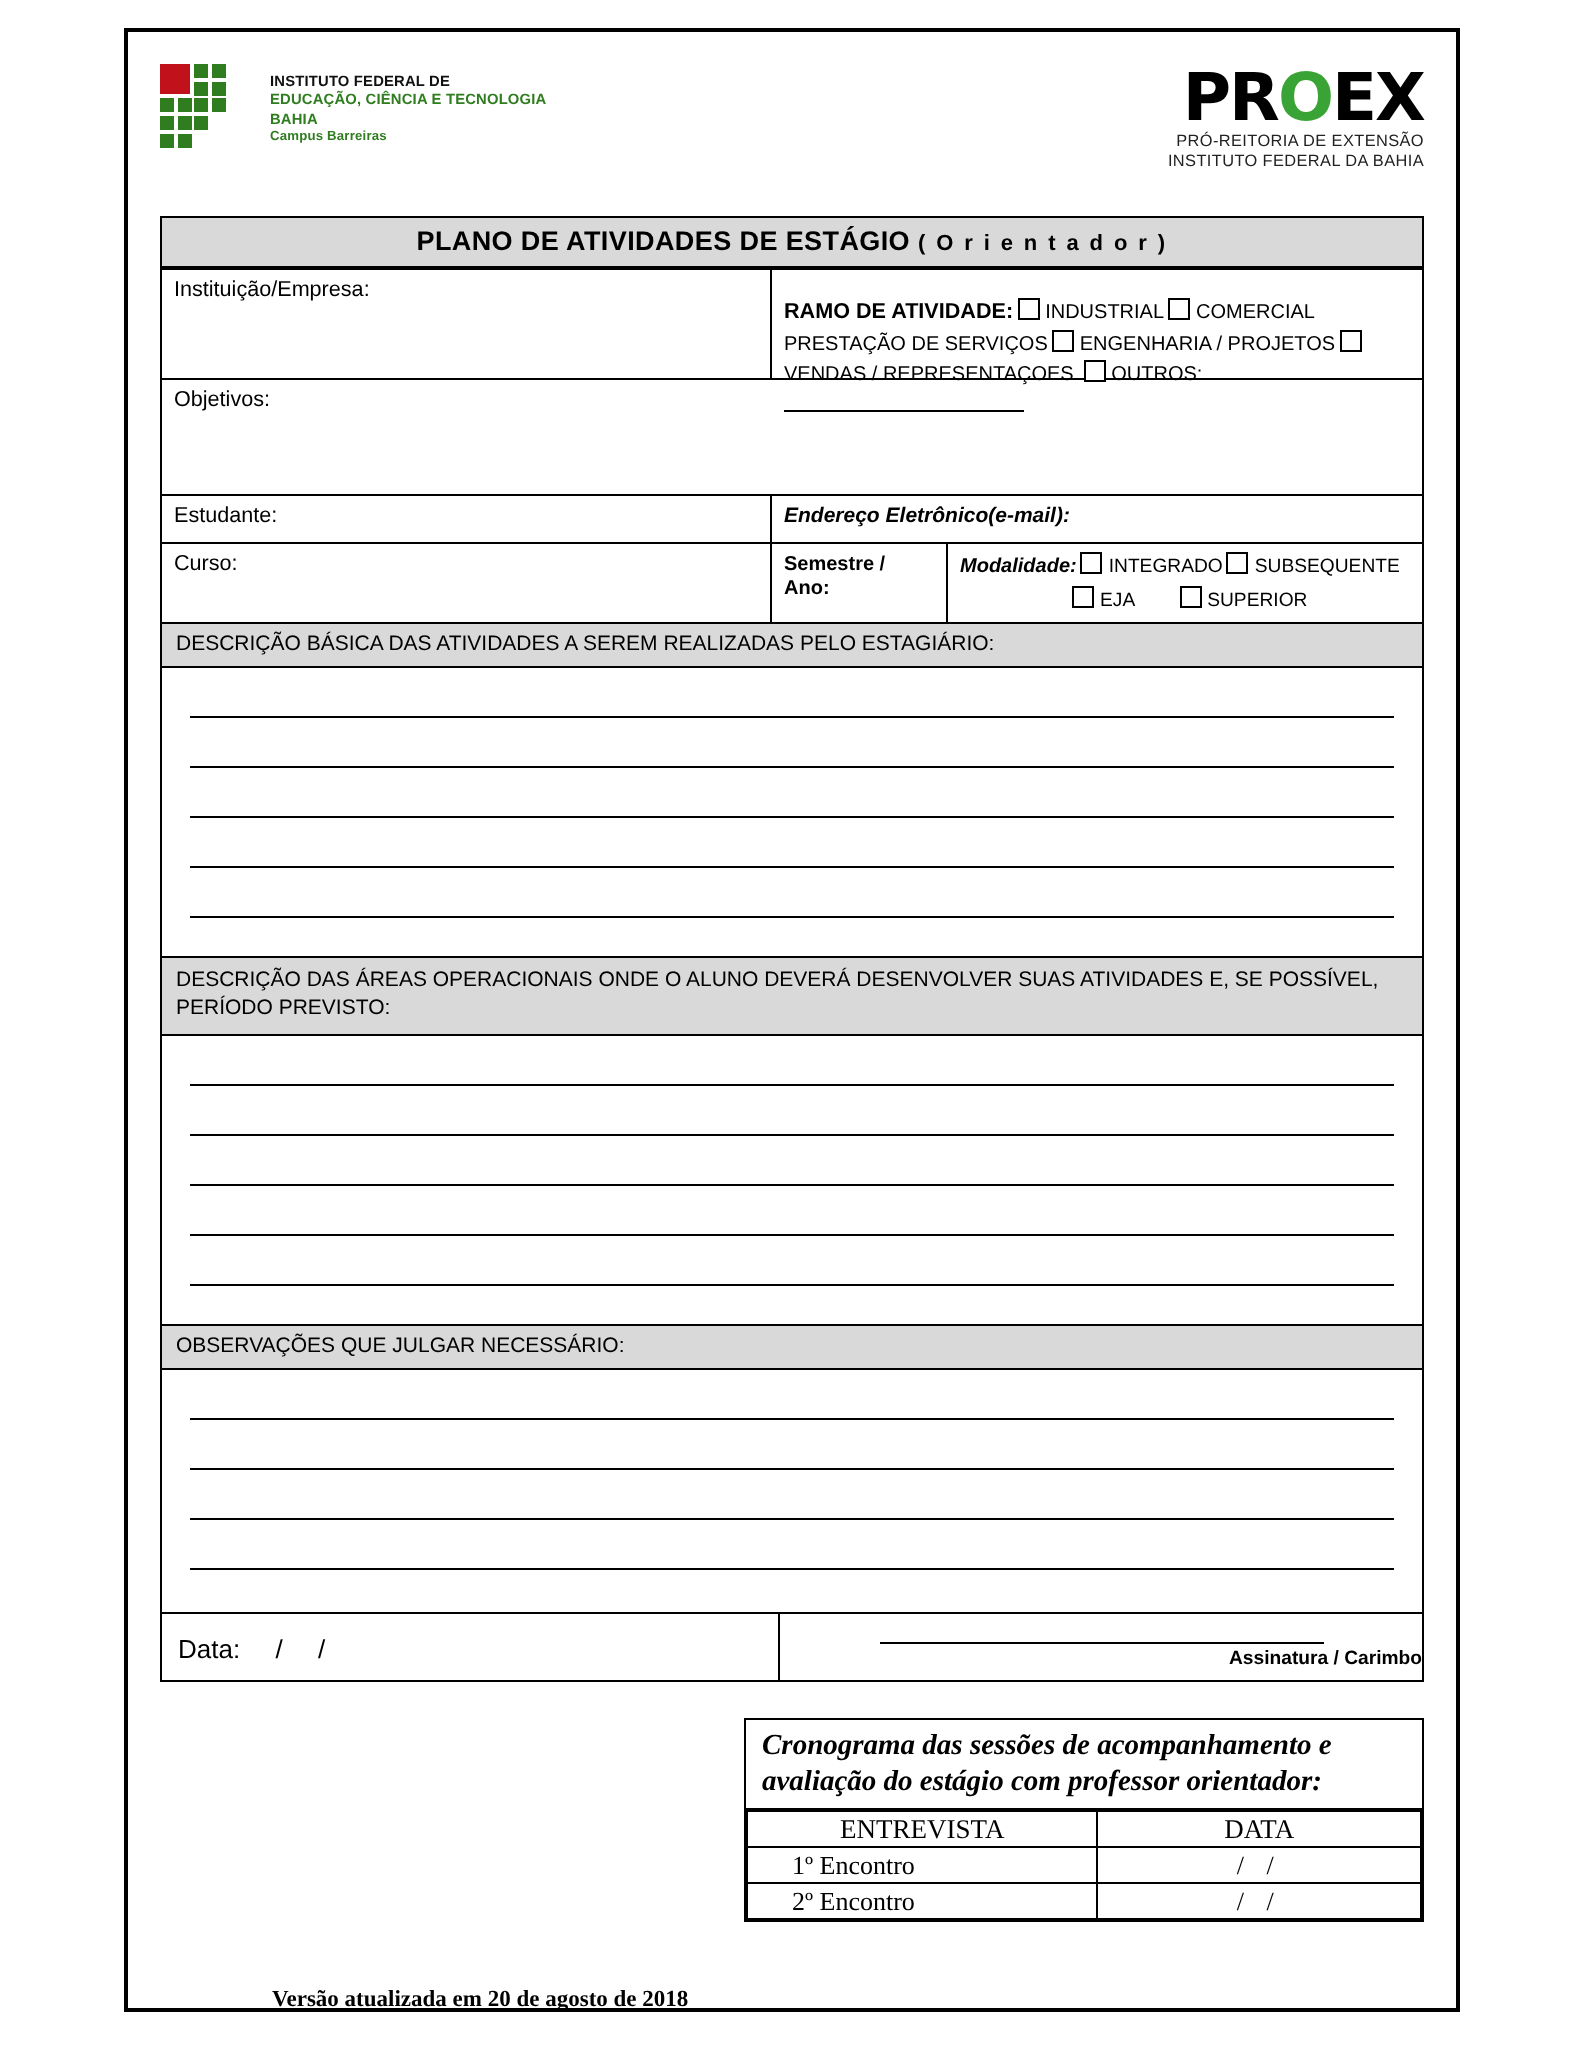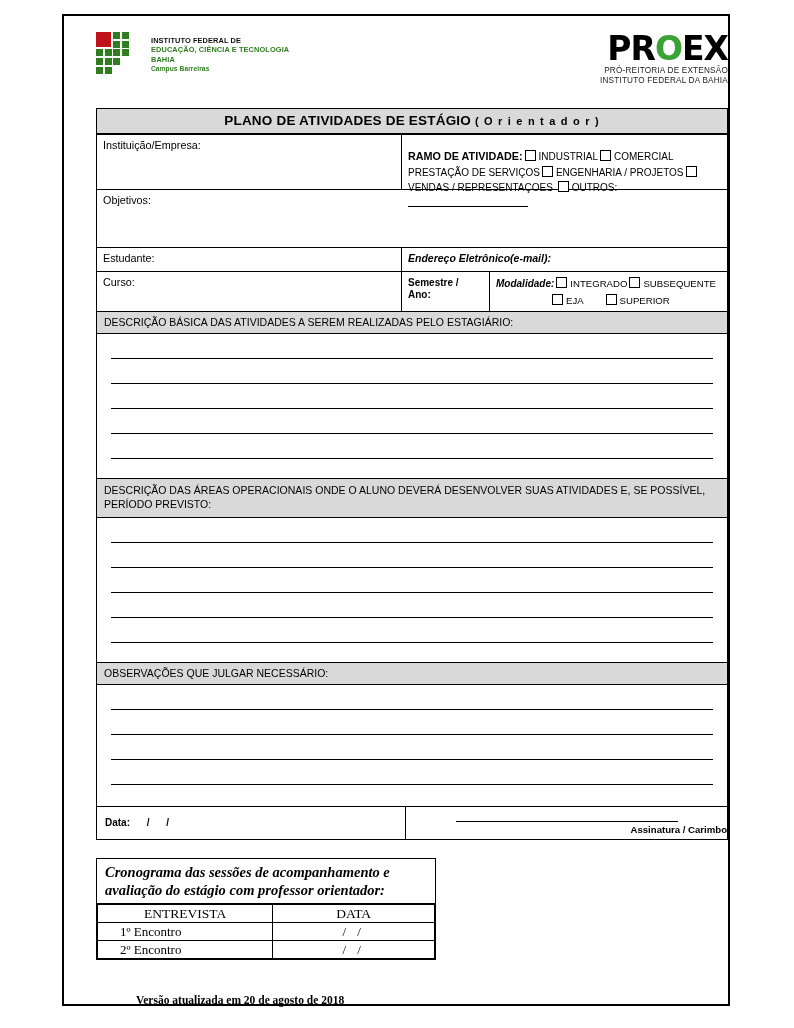--- a/index.html
+++ b/index.html
@@ -29,21 +29,20 @@
     width: 668px;
     height: 992px;
     border: 2px solid #000;
     box-sizing: border-box;
   }
   .content {
     position: absolute;
     left: 80px;
     top: 30px;
     width: 632px;
-    margin-left: 16px;
   }
 
   
   .header {
     display: flex;
     align-items: flex-start;
     justify-content: space-between;
     height: 74px;
   }
   .logo-if {
@@ -164,43 +163,43 @@
     border-bottom: 1px solid #000;
   }
   .rline.blank { border-bottom: none; }
 
   
   .data-row { display: flex; border: 1px solid #000; border-top: none; }
   .data-left {
     width: 308px;
     box-sizing: border-box;
     padding: 10px 8px 8px;
-    font-size: 10px;
-    font-weight: bold;
+    font-size: 13px;
+    font-weight: normal;
   }
   .data-left .slash { padding: 0 14px; }
   .data-right {
     flex: 1;
     border-left: 1px solid #000;
     box-sizing: border-box;
     padding: 14px 0 4px;
     text-align: right;
     position: relative;
   }
   .sig-line {
     width: 222px;
     border-top: 1px solid #000;
     margin: 0 auto 2px;
   }
   .sig-cap { font-size: 9.6px; font-weight: bold; }
 
   
   .crono-wrap {
     display: flex;
-    justify-content: flex-start;
+    justify-content: flex-end;
     margin-top: 18px;
   }
   .crono {
     width: 340px;
     border: 1px solid #000;
     box-sizing: border-box;
     font-family: "Liberation Serif", serif;
   }
   .crono-title {
     font-size: 14.5px;

